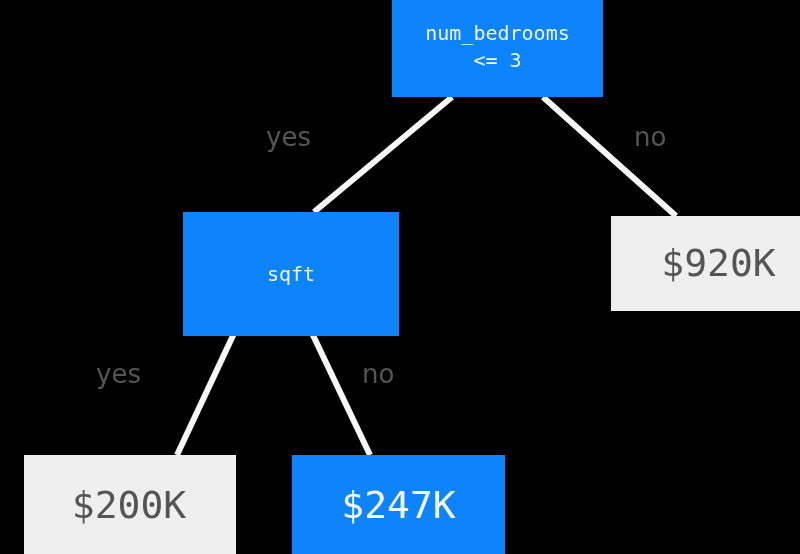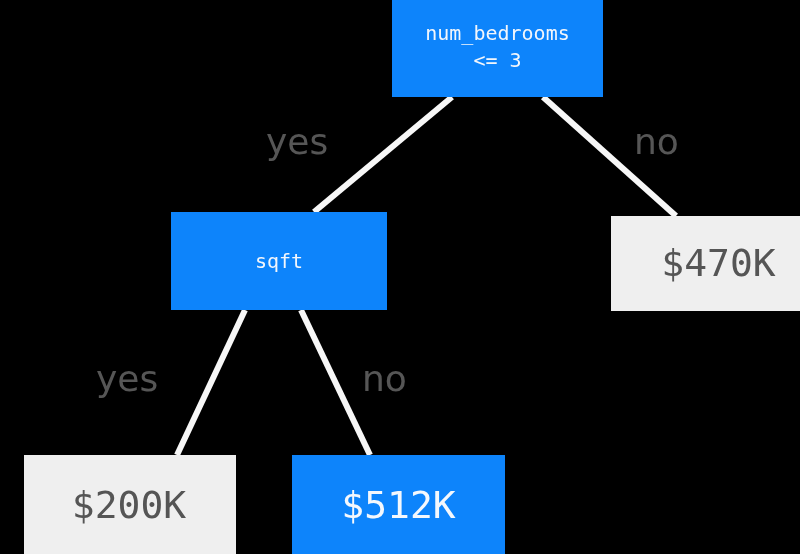--- a/index.html
+++ b/index.html
@@ -51,21 +51,21 @@
     color: #555555;
     font-size: 38px;
   }
   .node-line {
     display: block;
   }
   .edge-label {
     position: absolute;
     color: #565656;
     font-family: "DejaVu Sans", "Liberation Sans", sans-serif;
-    font-size: 36px;
+    font-size: 26px;
     line-height: 1;
     white-space: pre;
   }
 </style>
 </head>
 <body>
 
 <div id="canvas">
 
   <svg id="edge-layer" viewBox="0 0 800 554" width="800" height="554">
@@ -73,34 +73,34 @@
     <line x1="519" y1="97" x2="652" y2="216" stroke="#f7f7f7" stroke-width="6" stroke-linecap="butt"></line>
     <line x1="221" y1="310" x2="153" y2="455" stroke="#f7f7f7" stroke-width="6" stroke-linecap="butt"></line>
     <line x1="277" y1="310" x2="346" y2="455" stroke="#f7f7f7" stroke-width="6" stroke-linecap="butt"></line>
   </svg>
 
   <div class="node node-internal" style="left:368px; top:-4px; width:211px; height:101px;">
     <span class="node-line">num_bedrooms</span>
     <span class="node-line">&lt;= 3</span>
   </div>
 
-  <div class="node node-internal" style="left:147px; top:212px; width:216px; height:98px;">
+  <div class="node node-internal" style="left:159px; top:212px; width:216px; height:124px;">
     <span class="node-line">sqft</span>
   </div>
 
   <div class="node node-leaf-gray" style="left:587px; top:216px; width:215px; height:95px;">
-    <span class="node-line">$470K</span>
+    <span class="node-line">$920K</span>
   </div>
 
   <div class="node node-leaf-gray" style="left:-2px; top:455px; width:214px; height:101px;">
     <span class="node-line">$200K</span>
   </div>
 
   <div class="node node-leaf-blue" style="left:268px; top:455px; width:213px; height:101px;">
-    <span class="node-line">$512K</span>
+    <span class="node-line">$247K</span>
   </div>
 
   <div class="edge-label" style="left:242px; top:124px;">yes</div>
 
   <div class="edge-label" style="left:610px; top:124px;">no</div>
 
   <div class="edge-label" style="left:72px; top:361px;">yes</div>
 
   <div class="edge-label" style="left:338px; top:361px;">no</div>
 

